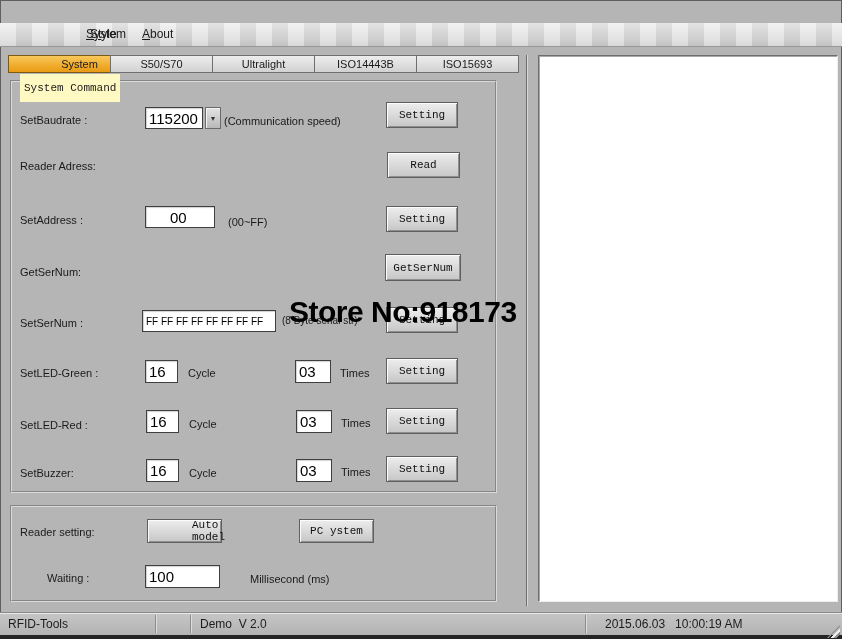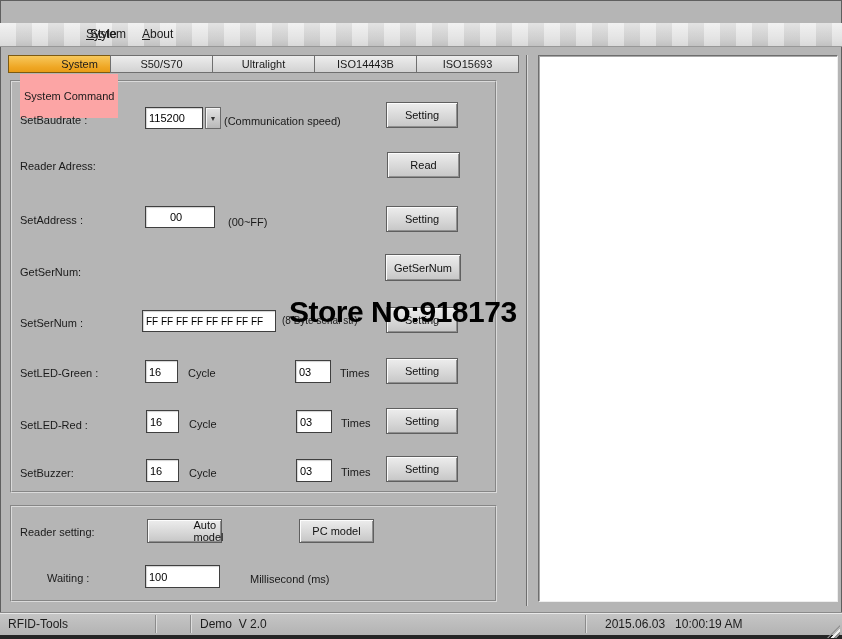--- a/index.html
+++ b/index.html
@@ -65,36 +65,36 @@
   }
   #tab-0{left:8px;} #tab-1{left:110px;} #tab-2{left:212px;} #tab-3{left:314px;} #tab-4{left:416px;}
   
   .groupbox{
     position:absolute; box-sizing:border-box;
     border:2px groove #dadada;
   }
   #group-system{ left:10px; top:80px; width:487px; height:413px; }
   #group-reader{ left:10px; top:505px; width:487px; height:97px; }
   .group-caption{
-    position:absolute; left:8px; top:-8px; background:#fca5a5; padding:16px 4px;
-    font-size:11px; color:#1a1a1a;
+    position:absolute; left:8px; top:-8px; background:#fef9c3; padding:8px 4px;
+    font-size:11px; color:#1a1a1a;font-family:Liberation Mono, monospace;
   }
   
   .lbl{ position:absolute; font-size:11px; color:#1a1a1a; white-space:nowrap; }
   .btn{
-    position:absolute; box-sizing:border-box; font-family:Liberation Sans, sans-serif;
+    position:absolute; box-sizing:border-box; font-family:Liberation Mono, monospace;
     font-size:11px; color:#111;
     background:linear-gradient(180deg,#ededed 0%,#d6d6d6 60%,#c6c6c6 100%);
     border:1px solid #5f5f5f;
     box-shadow: inset 1px 1px 0 #fcfcfc, inset -1px -1px 0 #8f8f8f;
     display:flex; align-items:center; justify-content:center;
   }
   .inp{
     position:absolute; box-sizing:border-box; font-family:"Liberation Sans",sans-serif;
-    font-size:11px; color:#000; background:#fff;
+    font-size:15px; color:#000; background:#fff;
     border:1px solid #3f3f3f; padding:0 3px; outline:none;
     box-shadow: inset 1px 1px 1px rgba(0,0,0,0.18);
   }
   .combo-arrow{
     position:absolute; box-sizing:border-box; width:16px; height:22px;
     background:linear-gradient(180deg,#e3e3e3,#b9b9b9);
     border:1px solid #6a6a6a;
     display:flex; align-items:center; justify-content:center;
     font-size:7px; color:#333;
     box-shadow: inset 1px 1px 0 #f5f5f5;
@@ -206,21 +206,21 @@
     <input class="inp" style="left: 134px; top: 377px; width: 33px; height: 23px;" value="16">
     <div class="lbl" style="left:177px; top:385px;">Cycle</div>
     <input class="inp" style="left: 284px; top: 377px; width: 36px; height: 23px;" value="03">
     <div class="lbl" style="left:329px; top:384px;">Times</div>
     <div class="btn" style="left:374px; top:374px; width:72px; height:26px;">Setting</div>
   </div>
 
   <div id="group-reader" class="groupbox">
     <div class="lbl" style="left:8px; top:19px;">Reader setting:</div>
     <div class="btn" style="left:135px; top:12px; width:75px; height:24px;padding-left:48px;">Auto model</div>
-    <div class="btn" style="left:287px; top:12px; width:75px; height:24px;">PC model</div>
+    <div class="btn" style="left:287px; top:12px; width:75px; height:24px;">PC ystem</div>
     <div class="lbl" style="left:35px; top:65px;">Waiting :</div>
     <input class="inp" style="left: 133px; top: 58px; width: 75px; height: 23px;" value="100">
     <div class="lbl" style="left:238px; top:66px;">Millisecond (ms)</div>
   </div>
 
   <div id="v-divider"></div>
   <div id="log-panel"></div>
 
   <div id="watermark">Store No:918173</div>
 

